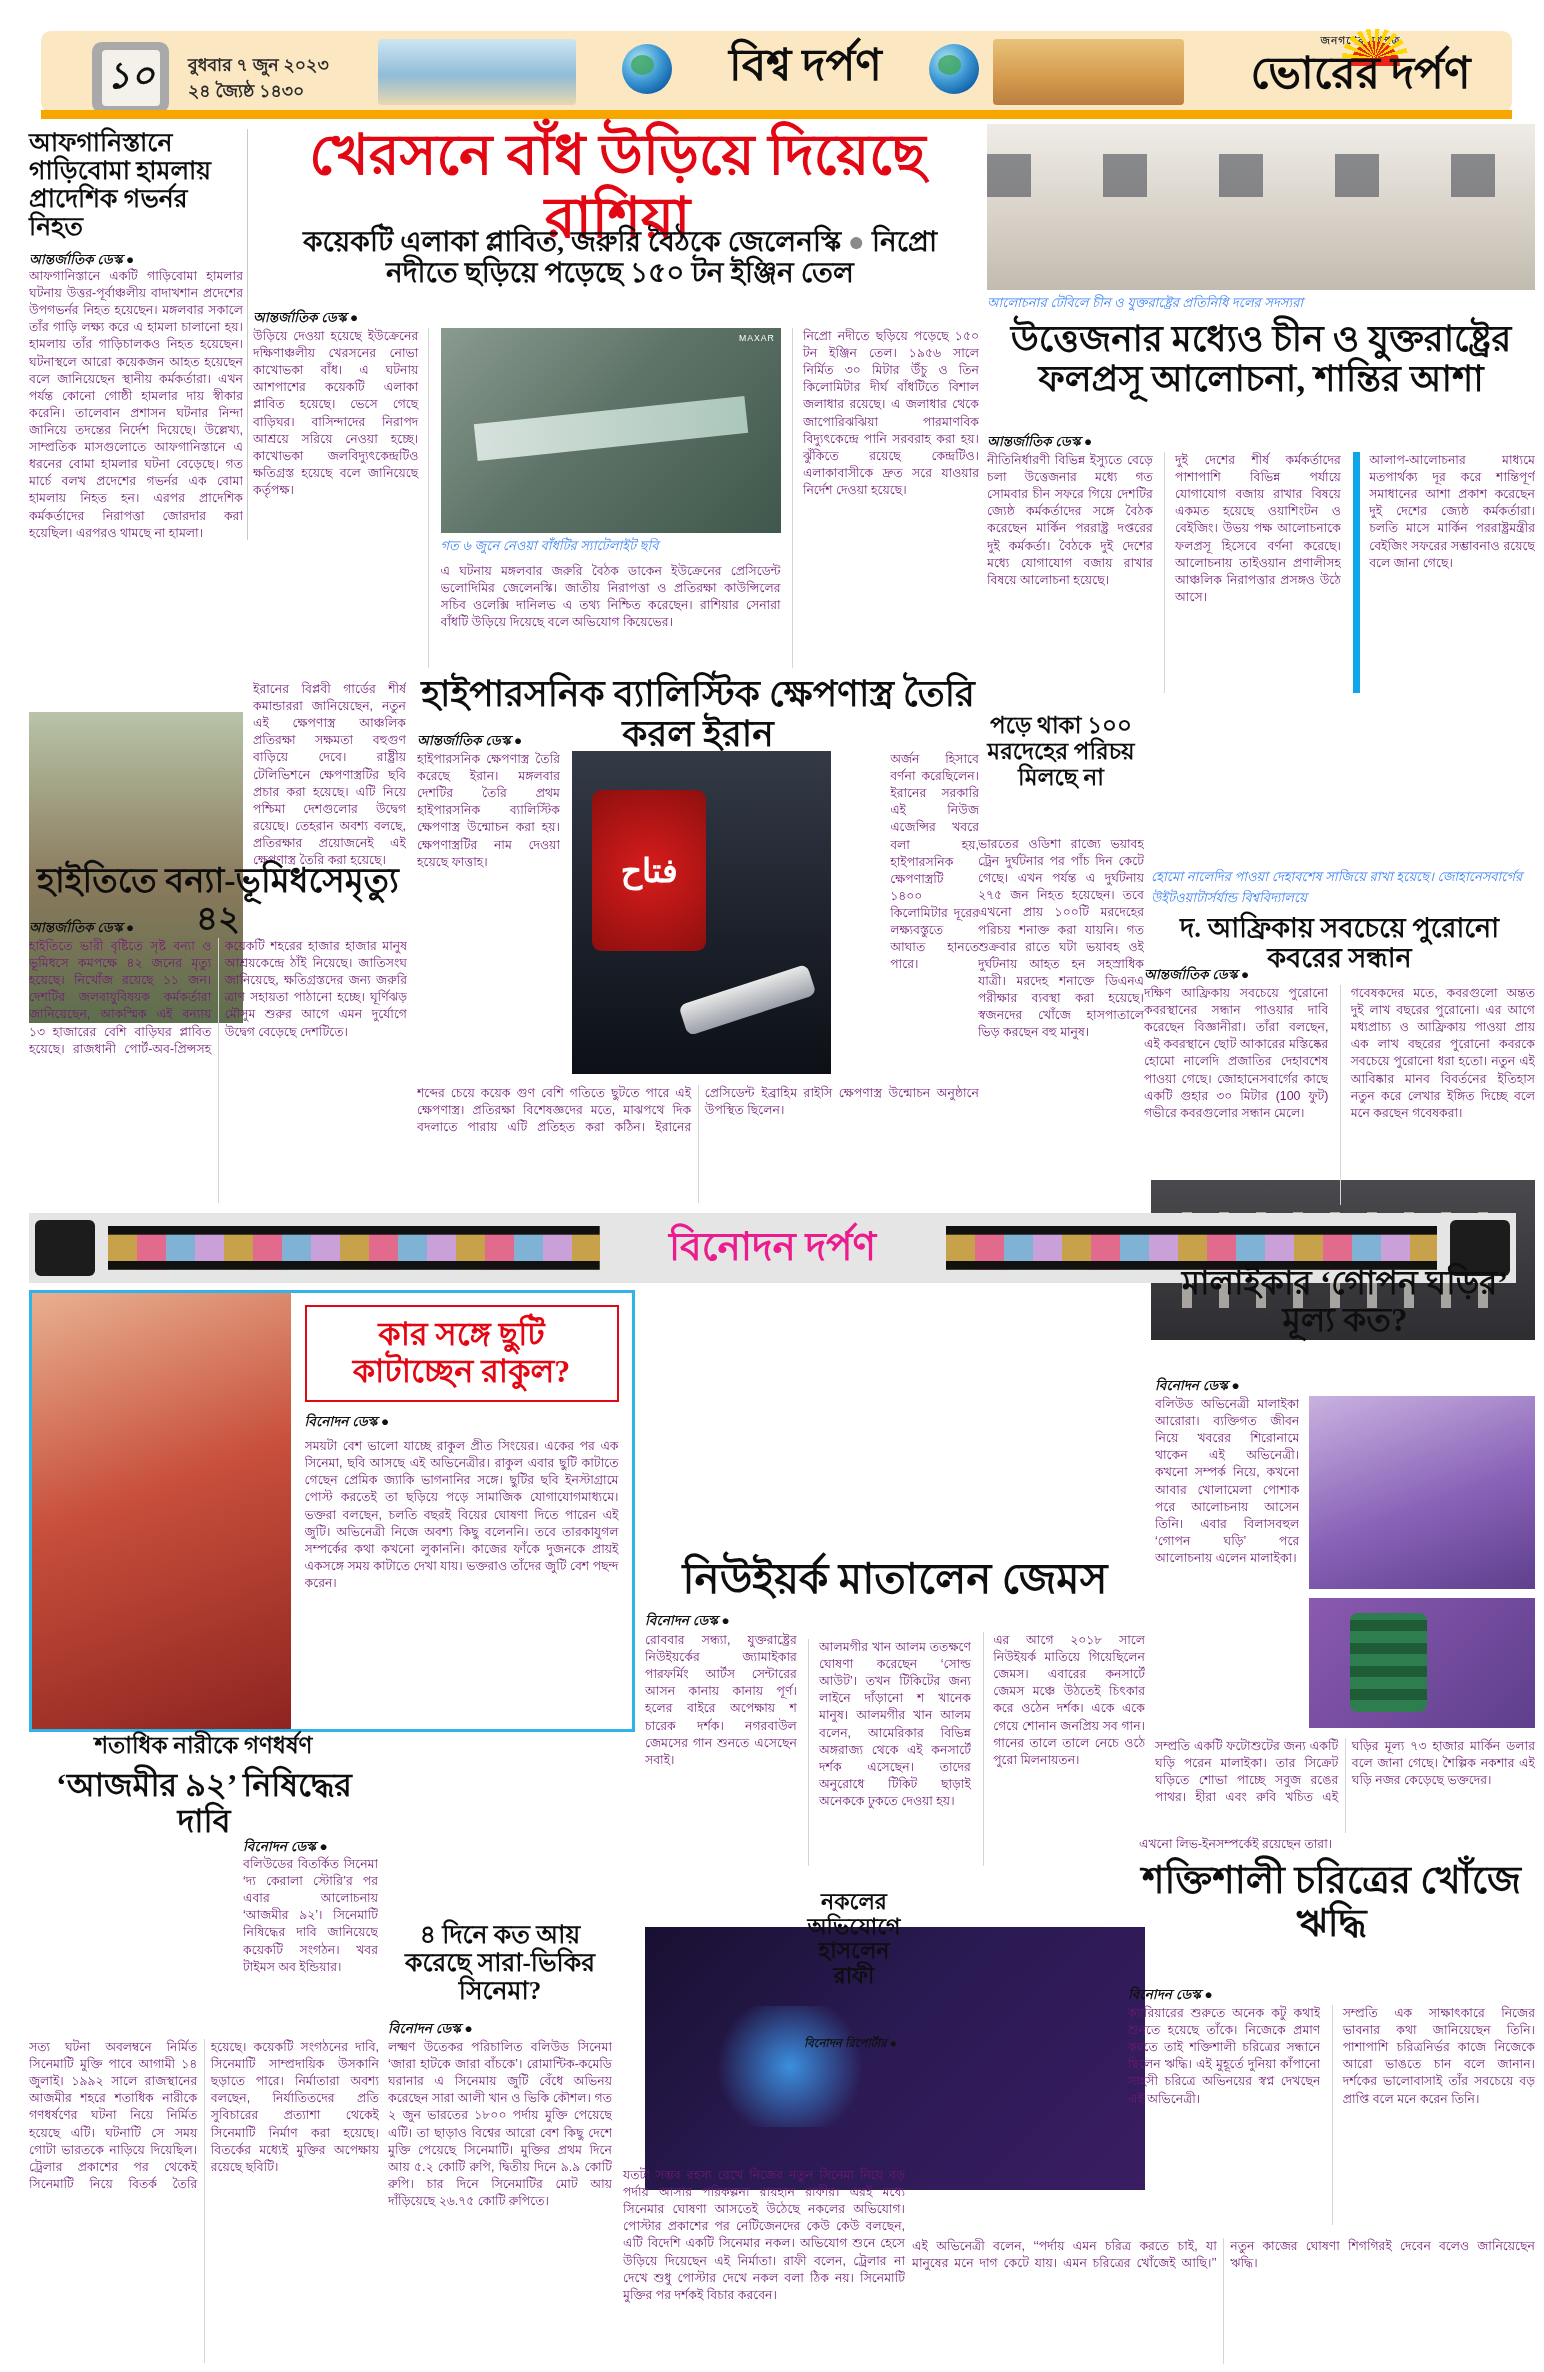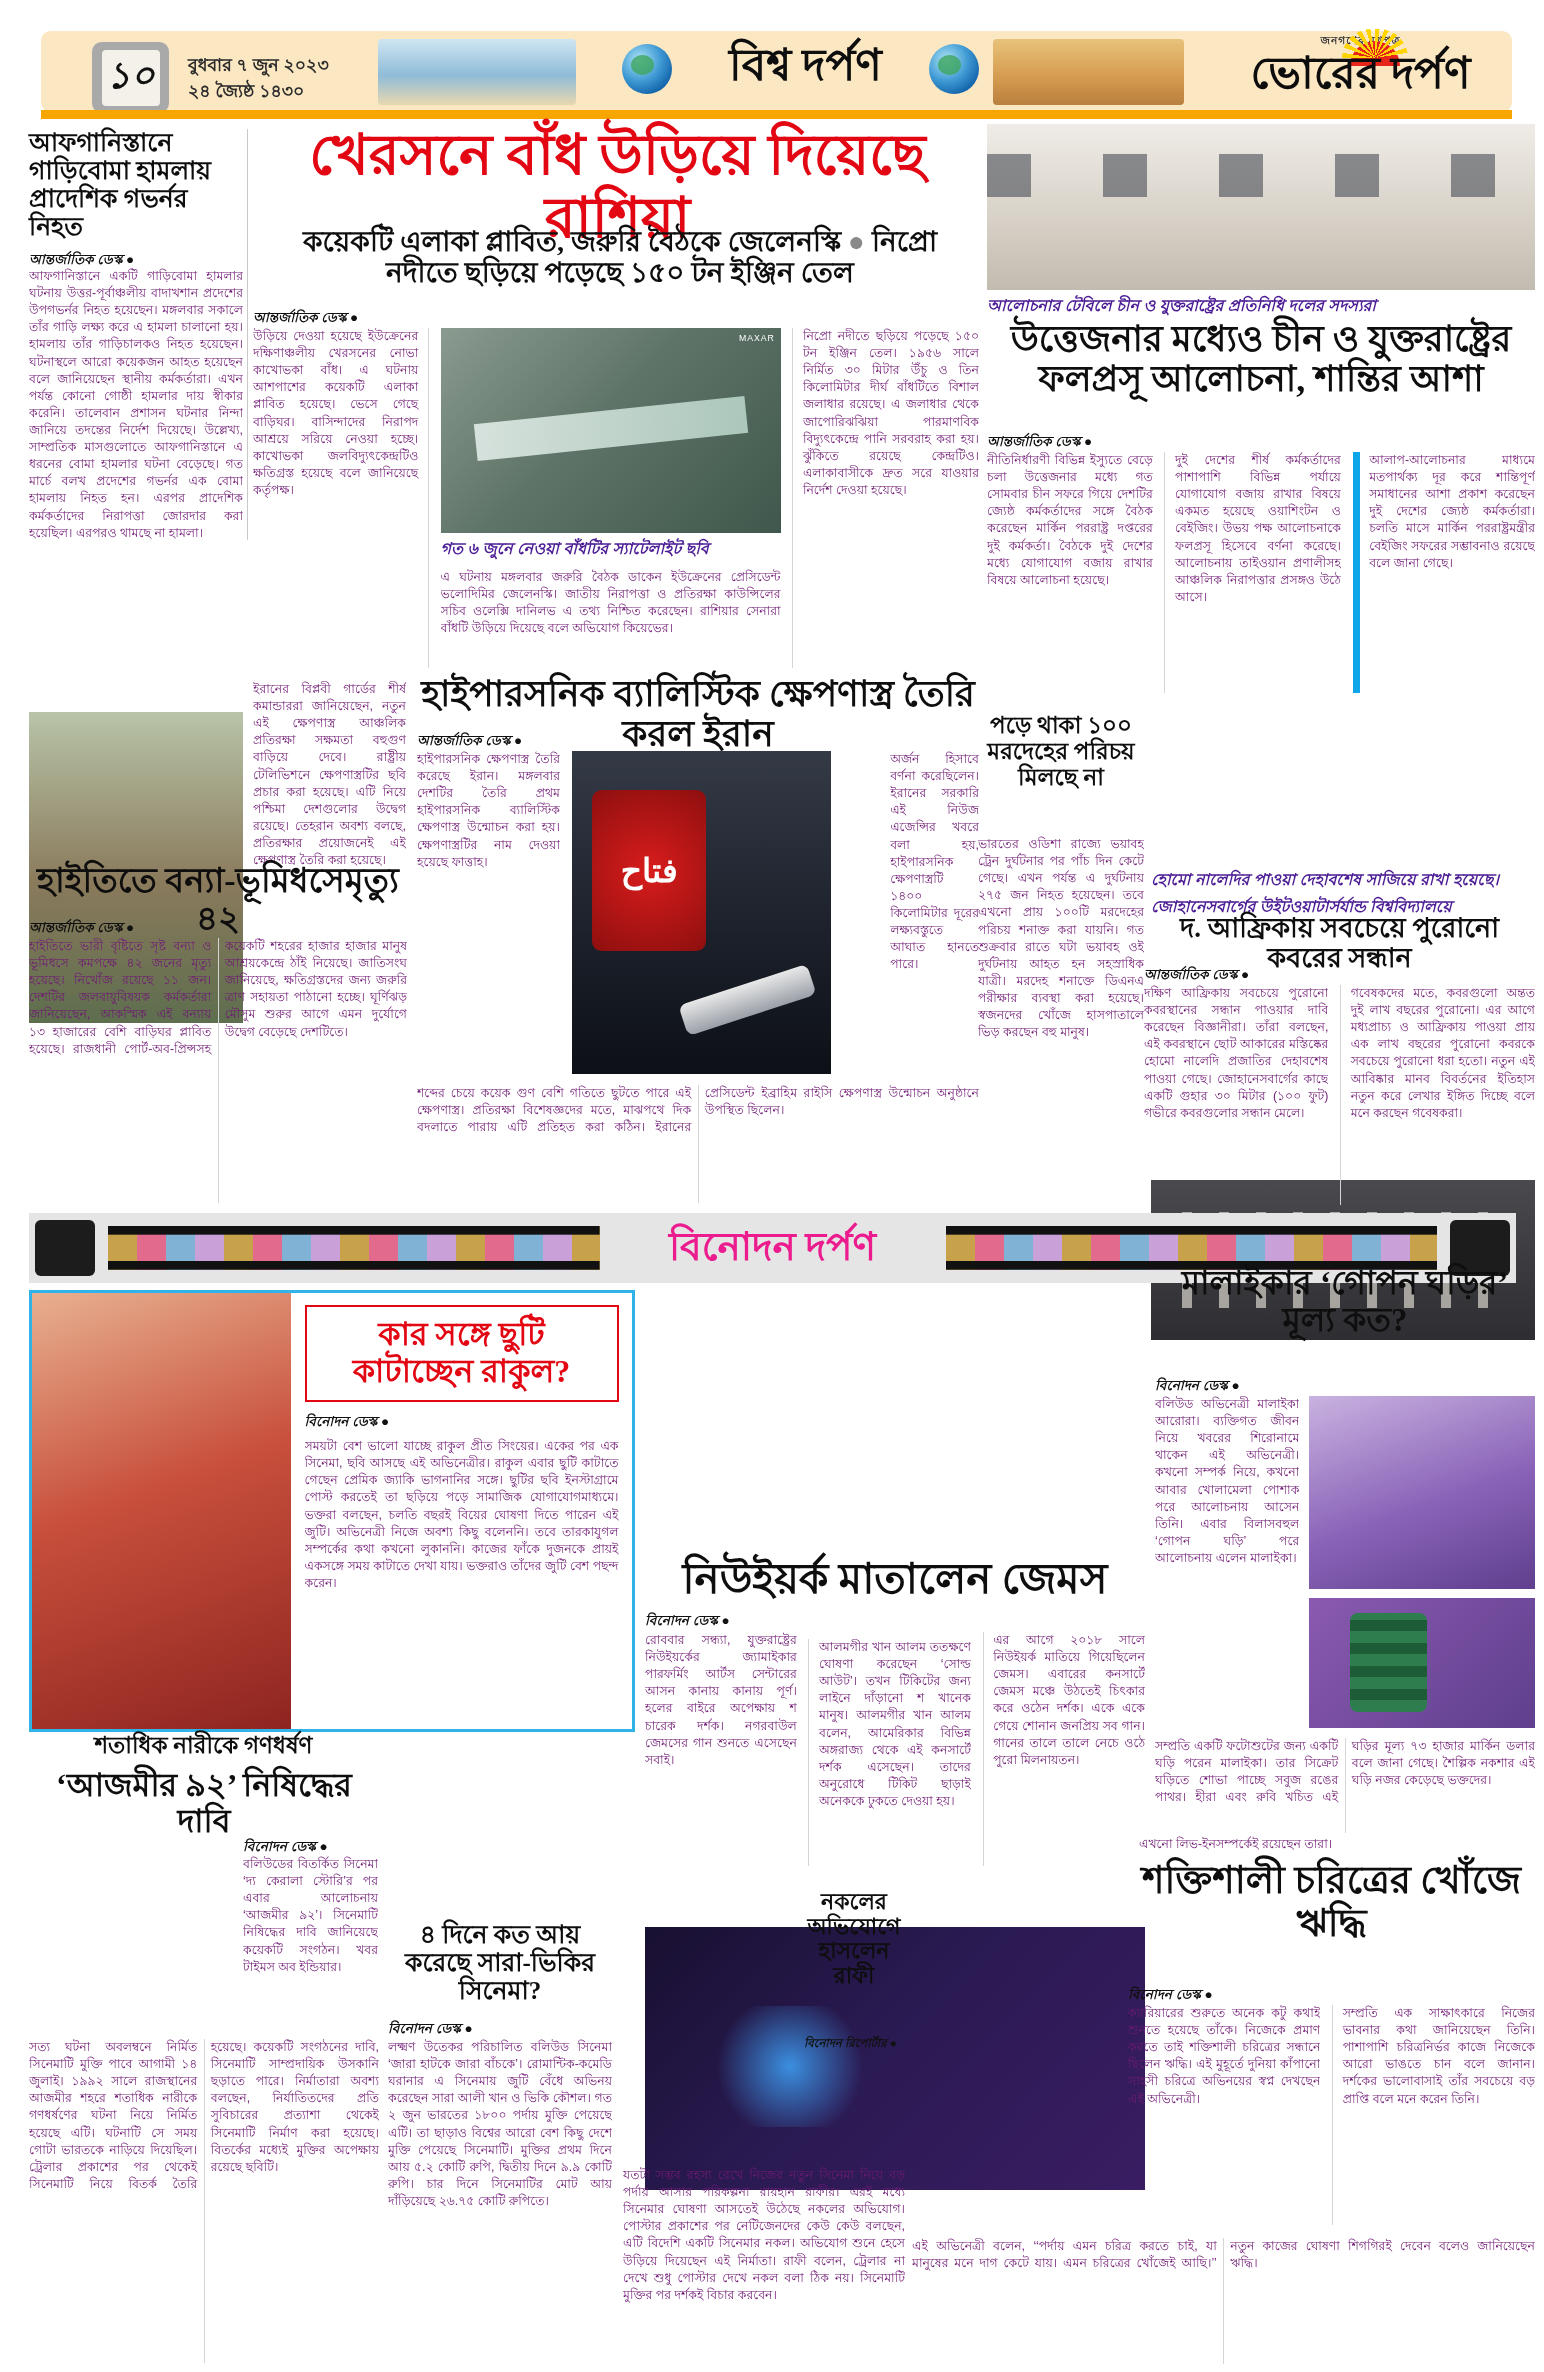--- a/index.html
+++ b/index.html
@@ -3,21 +3,21 @@
 <meta charset="utf-8">
 <style>
   * { margin:0; padding:0; box-sizing:border-box; }
   body { background:#ffffff; font-family:"Liberation Sans", sans-serif; }
   .page { position:relative; width:1545px; height:2372px; background:#fff; overflow:hidden; margin:0 auto; }
   .abs { position:absolute; }
   .hl { font-family:"Liberation Serif", serif; font-weight:bold; color:#0e0e0e; line-height:1.12; }
   .center { text-align:center; }
   .byline { font-size:13.5px; font-weight:bold; font-style:italic; color:#111; }
   .bodytext { font-size:12.4px; line-height:1.38; text-align:justify; color:#701a75; overflow:hidden; }
-  .caption { font-size:16px; font-style:italic; font-weight:bold; color:#4c1d95; }
+  .caption { font-size:13px; font-style:italic; font-weight:normal; color:#3b82f6; }
   .photo { overflow:hidden; position:relative; }
   .vline { width:1px; background:#c9c9c9; }
   .cols2 { column-count:2; column-gap:13.5px; column-rule:1px solid #d5d5d5; }
 
   
   .header-bar { left:41px; top:31px; width:1471px; height:81px; background:#fbe7c2; border-radius:9.7px; }
   .pagenum-tab { left:92px; top:42px; width:77px; height:71px; background:#a9a9a9; border-radius:9.7px; display:flex; align-items:center; justify-content:center; }
   .pagenum-in { width:58px; height:56px; background:#f4f1ea; border-radius:3.9px; display:flex; align-items:center; justify-content:center;
     font-family:"Liberation Serif", serif; font-style:italic; font-weight:bold; font-size:37px; color:#111; }
   .date-block { left:188px; top:52px; font-size:17.4px; color:#2b2b2b; line-height:1.5; font-weight:bold; }
@@ -175,21 +175,21 @@
   <div class="abs bodytext cols2" style="left:29px; top:938px; width:378px; height:265px;">হাইতিতে ভারী বৃষ্টিতে সৃষ্ট বন্যা ও ভূমিধসে কমপক্ষে ৪২ জনের মৃত্যু হয়েছে। নিখোঁজ রয়েছে ১১ জন। দেশটির জলবায়ুবিষয়ক কর্মকর্তারা জানিয়েছেন, আকস্মিক এই বন্যায় ১৩ হাজারের বেশি বাড়িঘর প্লাবিত হয়েছে। রাজধানী পোর্ট-অব-প্রিন্সসহ কয়েকটি শহরের হাজার হাজার মানুষ আশ্রয়কেন্দ্রে ঠাঁই নিয়েছে। জাতিসংঘ জানিয়েছে, ক্ষতিগ্রস্তদের জন্য জরুরি ত্রাণ সহায়তা পাঠানো হচ্ছে। ঘূর্ণিঝড় মৌসুম শুরুর আগে এমন দুর্যোগে উদ্বেগ বেড়েছে দেশটিতে।</div>
 
   <div class="abs odisha-hl hl center">পড়ে থাকা ১০০ মরদেহের পরিচয় মিলছে না</div>
   <div class="abs bodytext" style="left:978px; top:836px; width:166px; height:367px;">ভারতের ওডিশা রাজ্যে ভয়াবহ ট্রেন দুর্ঘটনার পর পাঁচ দিন কেটে গেছে। এখন পর্যন্ত এ দুর্ঘটনায় ২৭৫ জন নিহত হয়েছেন। তবে এখনো প্রায় ১০০টি মরদেহের পরিচয় শনাক্ত করা যায়নি। গত শুক্রবার রাতে ঘটা ভয়াবহ ওই দুর্ঘটনায় আহত হন সহস্রাধিক যাত্রী। মরদেহ শনাক্তে ডিএনএ পরীক্ষার ব্যবস্থা করা হয়েছে। স্বজনদের খোঁজে হাসপাতালে ভিড় করছেন বহু মানুষ।</div>
 
   <div class="abs photo bones-photo"></div>
   <div class="abs caption" style="left:1151px; top:867px; width:384px;">হোমো নালেদির পাওয়া দেহাবশেষ সাজিয়ে রাখা হয়েছে। জোহানেসবার্গের উইটওয়াটার্সর্যান্ড বিশ্ববিদ্যালয়ে</div>
   <div class="abs sa-hl hl center">দ. আফ্রিকায় সবচেয়ে পুরোনো কবরের সন্ধান</div>
   <div class="abs byline" style="left:1144px; top:964px;">আন্তর্জাতিক ডেস্ক ●</div>
   <div class="abs" style="left:1144px; top:985px; width:391px; height:220px; display:flex; gap:11.6px;">
-    <div class="bodytext" style="flex:1;">দক্ষিণ আফ্রিকায় সবচেয়ে পুরোনো কবরস্থানের সন্ধান পাওয়ার দাবি করেছেন বিজ্ঞানীরা। তাঁরা বলছেন, এই কবরস্থানে ছোট আকারের মস্তিষ্কের হোমো নালেদি প্রজাতির দেহাবশেষ পাওয়া গেছে। জোহানেসবার্গের কাছে একটি গুহার ৩০ মিটার (১০০ ফুট) গভীরে কবরগুলোর সন্ধান মেলে।</div>
+    <div class="bodytext" style="flex:1;">দক্ষিণ আফ্রিকায় সবচেয়ে পুরোনো কবরস্থানের সন্ধান পাওয়ার দাবি করেছেন বিজ্ঞানীরা। তাঁরা বলছেন, এই কবরস্থানে ছোট আকারের মস্তিষ্কের হোমো নালেদি প্রজাতির দেহাবশেষ পাওয়া গেছে। জোহানেসবার্গের কাছে একটি গুহার ৩০ মিটার (100 ফুট) গভীরে কবরগুলোর সন্ধান মেলে।</div>
     <div class="bodytext" style="flex:1; border-left:1px solid #d5d5d5; padding-left:9.7px;">গবেষকদের মতে, কবরগুলো অন্তত দুই লাখ বছরের পুরোনো। এর আগে মধ্যপ্রাচ্য ও আফ্রিকায় পাওয়া প্রায় এক লাখ বছরের পুরোনো কবরকে সবচেয়ে পুরোনো ধরা হতো। নতুন এই আবিষ্কার মানব বিবর্তনের ইতিহাস নতুন করে লেখার ইঙ্গিত দিচ্ছে বলে মনে করছেন গবেষকরা।</div>
   </div>
 
   <div class="abs ent-banner">
     <div class="cam"></div>
     <div class="strip"></div>
     <div class="ent-title">বিনোদন দর্পণ</div>
     <div class="strip"></div>
     <div class="cam"></div>
   </div>

